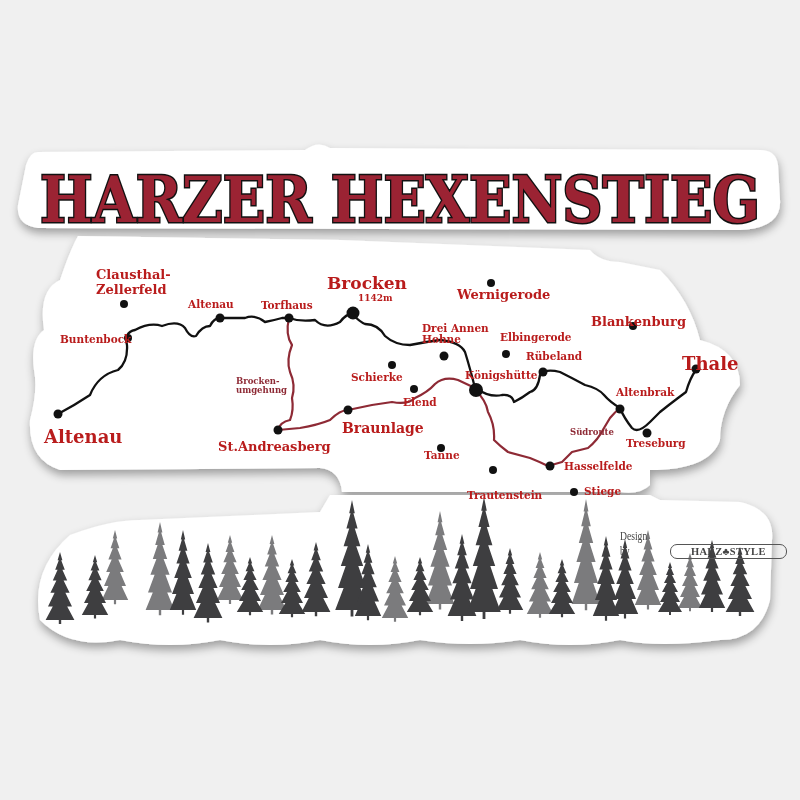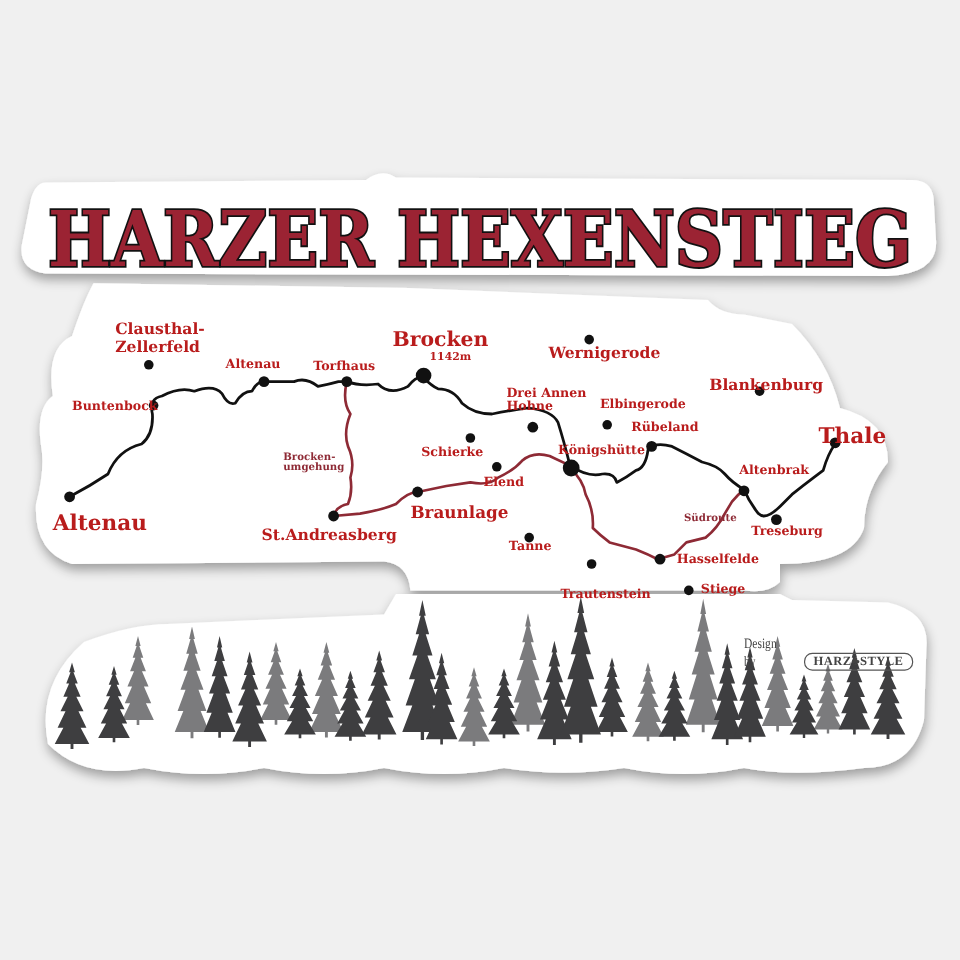--- a/index.html
+++ b/index.html
@@ -6,21 +6,21 @@
   body{width:800px;height:800px;background:#f0f0f0;position:relative;overflow:hidden;font-family:"DejaVu Serif","Liberation Serif",serif;}
   #sticker{position:absolute;left:0;top:0;width:800px;height:800px;}
   .lbl{position:absolute;font-family:"DejaVu Serif","Liberation Serif",serif;font-weight:bold;color:#b91c1c;white-space:nowrap;line-height:1;}
   .s{font-size:10.5px;}
   .m{font-size:13px;}
   .l{font-size:17px;}
   .xl{font-size:18px;}
   .route{position:absolute;font-family:"DejaVu Serif","Liberation Serif",serif;font-weight:bold;font-size:8.5px;color:#8e2a35;line-height:1.05;white-space:nowrap;}
   .credit{position:absolute;left:620px;top:529px;display:flex;align-items:flex-end;gap:6px;font-family:"Liberation Serif",serif;color:#444;}
   .credit .by{font-size:12px;transform:scaleX(0.8);transform-origin:left;display:inline-block;width:44px;}
-  .credit .logo{border:1.3px solid #555;border-radius:7px;padding:1px 7px;font-size:10.5px;font-weight:bold;letter-spacing:0.3px;color:#444;}
+  .credit .logo{border:1.3px solid #555;border-radius:7px;padding:1px 20px;font-size:10.5px;font-weight:bold;letter-spacing:0.3px;color:#444;}
 </style>
 </head>
 <body>
 
 <svg id="sticker" viewBox="0 0 800 800" xmlns="http://www.w3.org/2000/svg">
   <defs>
     <filter id="sh" x="-10%" y="-10%" width="120%" height="120%">
       <feGaussianBlur in="SourceAlpha" stdDeviation="5"></feGaussianBlur>
       <feOffset dx="1" dy="5" result="o"></feOffset>
       <feComponentTransfer>

